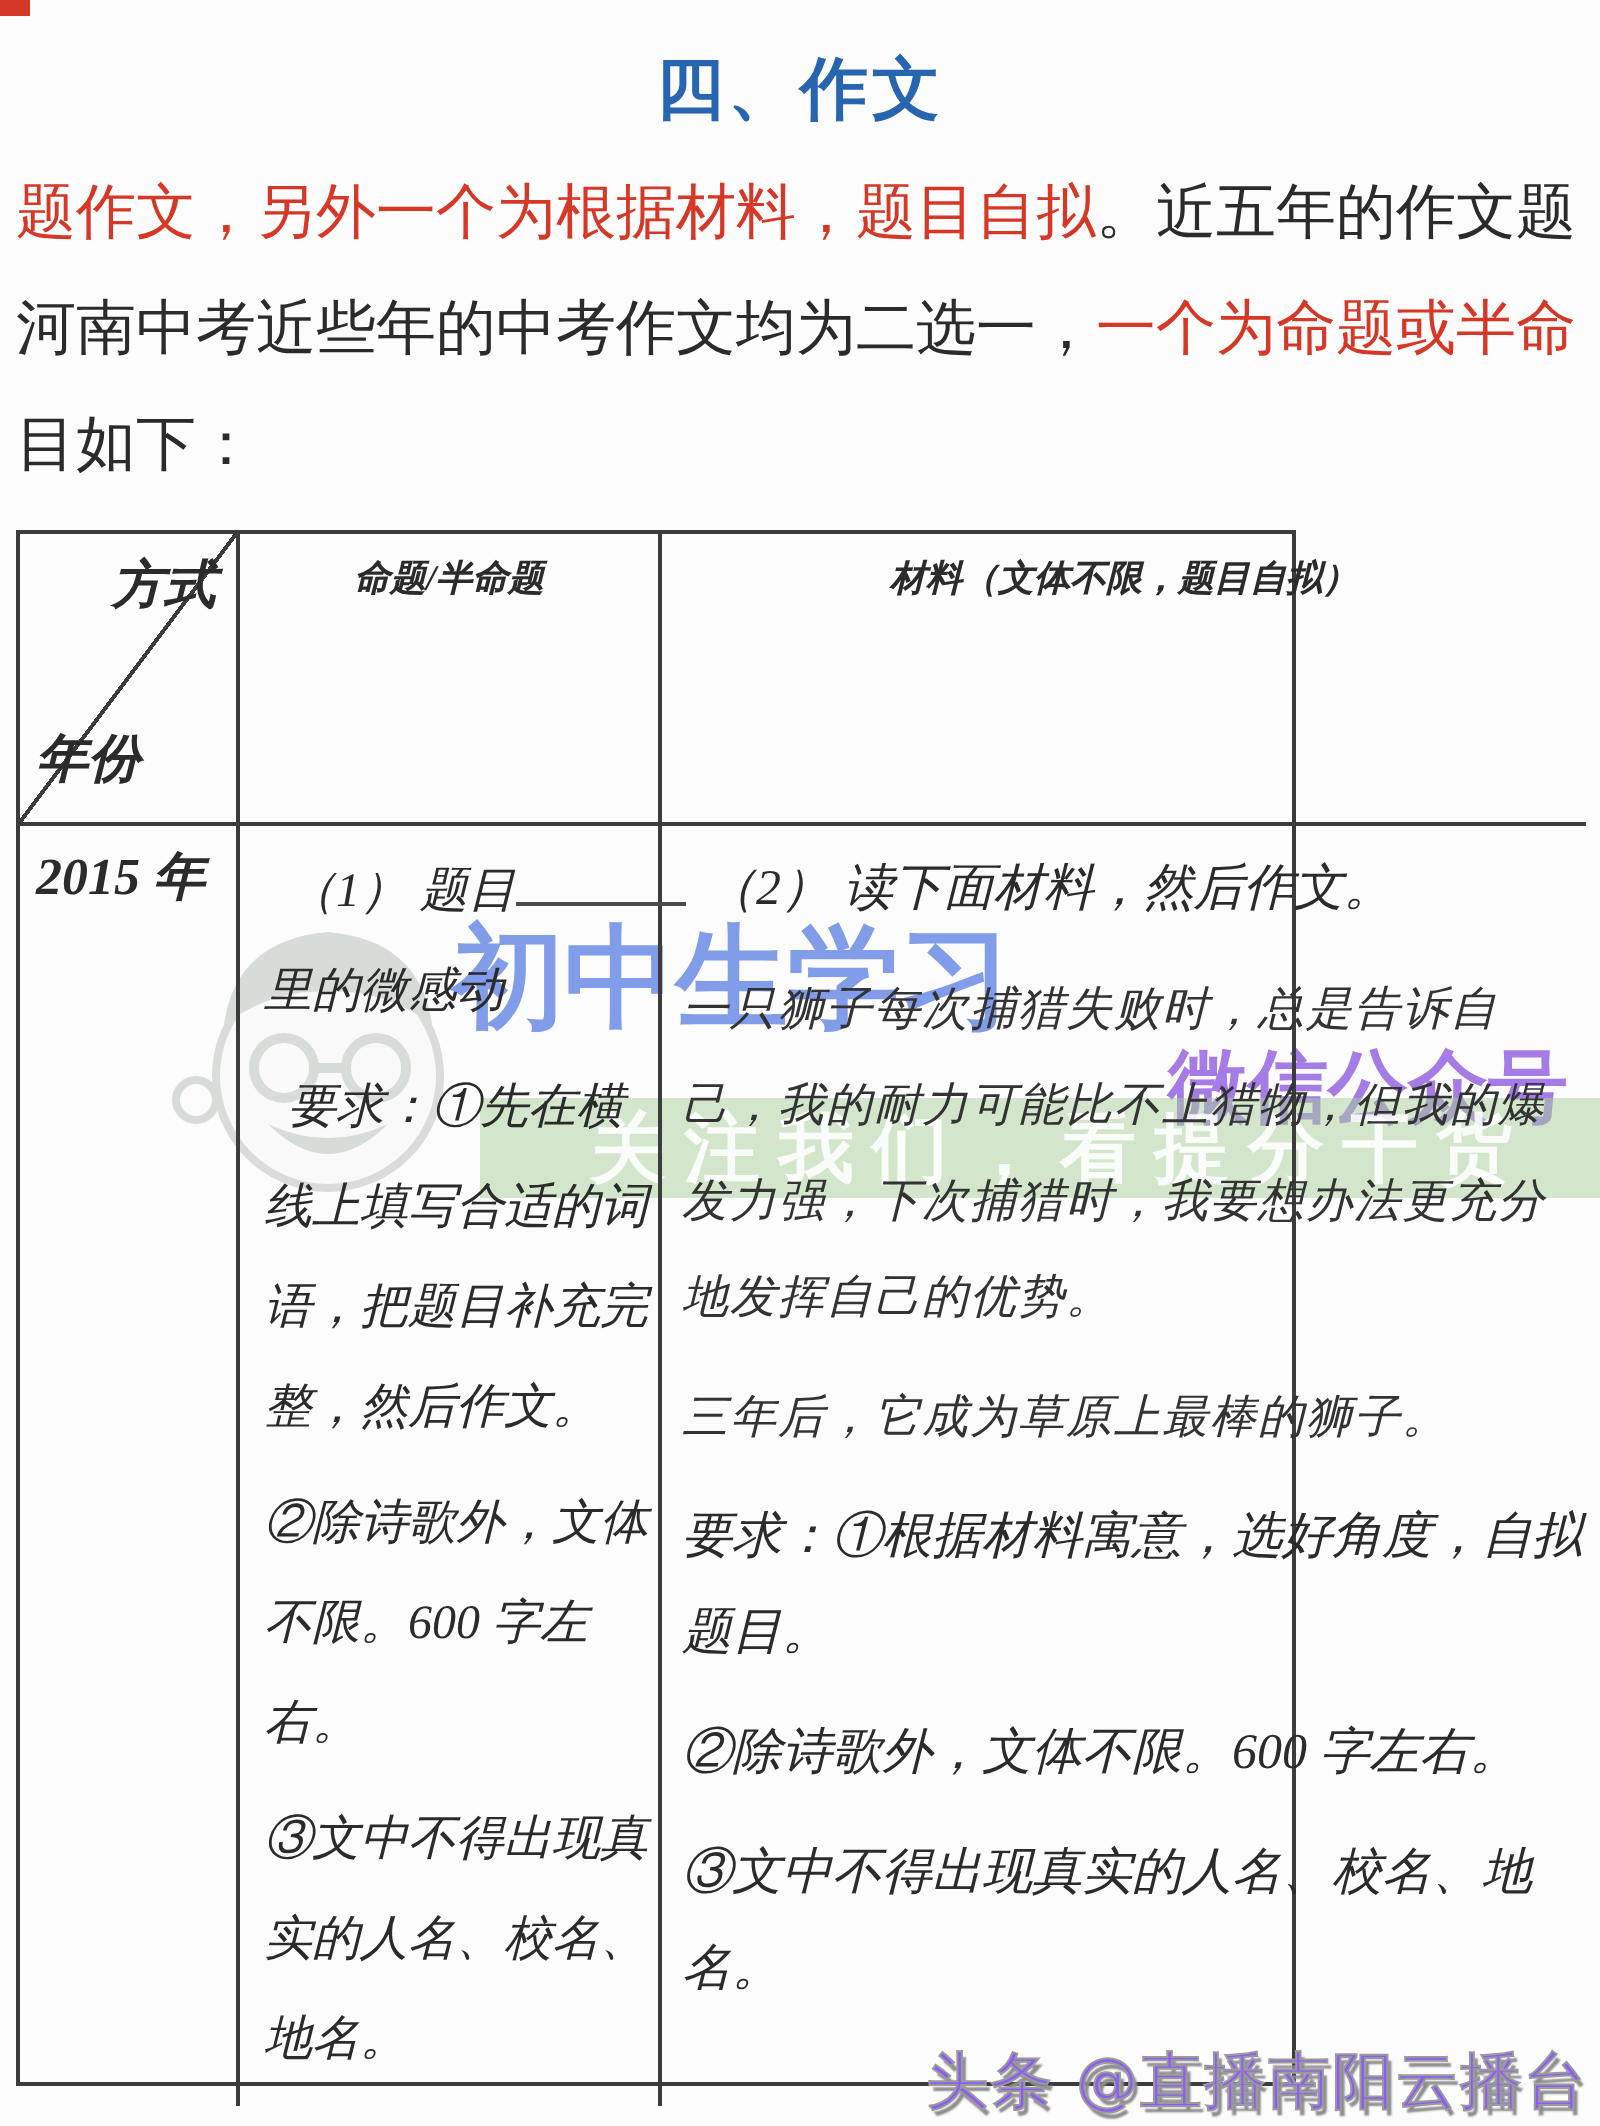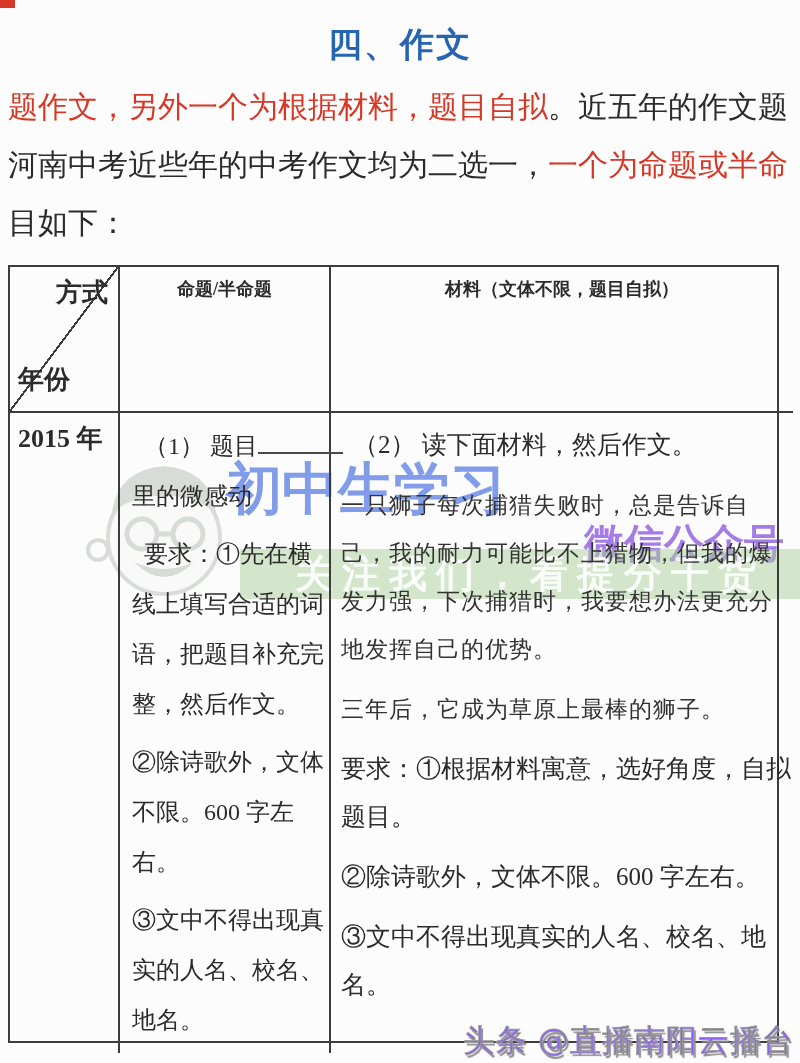--- a/index.html
+++ b/index.html
@@ -40,24 +40,24 @@
     display:flex; align-items:center; justify-content:center;
   }
   .wm-banner span {
     font-size:38px; font-weight:bold; letter-spacing:9px; white-space:nowrap;
     color:rgba(255,255,255,.85);
     font-family:"DejaVu Sans","Liberation Sans",sans-serif;
   }
 
   
   .exam-table {
-    position:absolute; left:8px; top:265px; width:771px; height:778px;
+    position:absolute; left:8px; top:265px; width:640px; height:778px;
     border:2px solid var(--border,#3c3c3c);
     display:grid; grid-template-columns:110px 211px 1fr; grid-template-rows:146px 1fr;
-    z-index:2; background:transparent;
+    z-index:2; background:transparent;font-style:italic;
   }
   .c-r { border-right:2px solid var(--border,#3c3c3c); }
   .c-b { border-bottom:2px solid var(--border,#3c3c3c); }
 
   .corner {
     position:relative;
     background:linear-gradient(to bottom right,
       transparent calc(50% - 1px), var(--border,#3c3c3c) calc(50% - 1px),
       var(--border,#3c3c3c) calc(50% + 1px), transparent calc(50% + 1px));
   }

